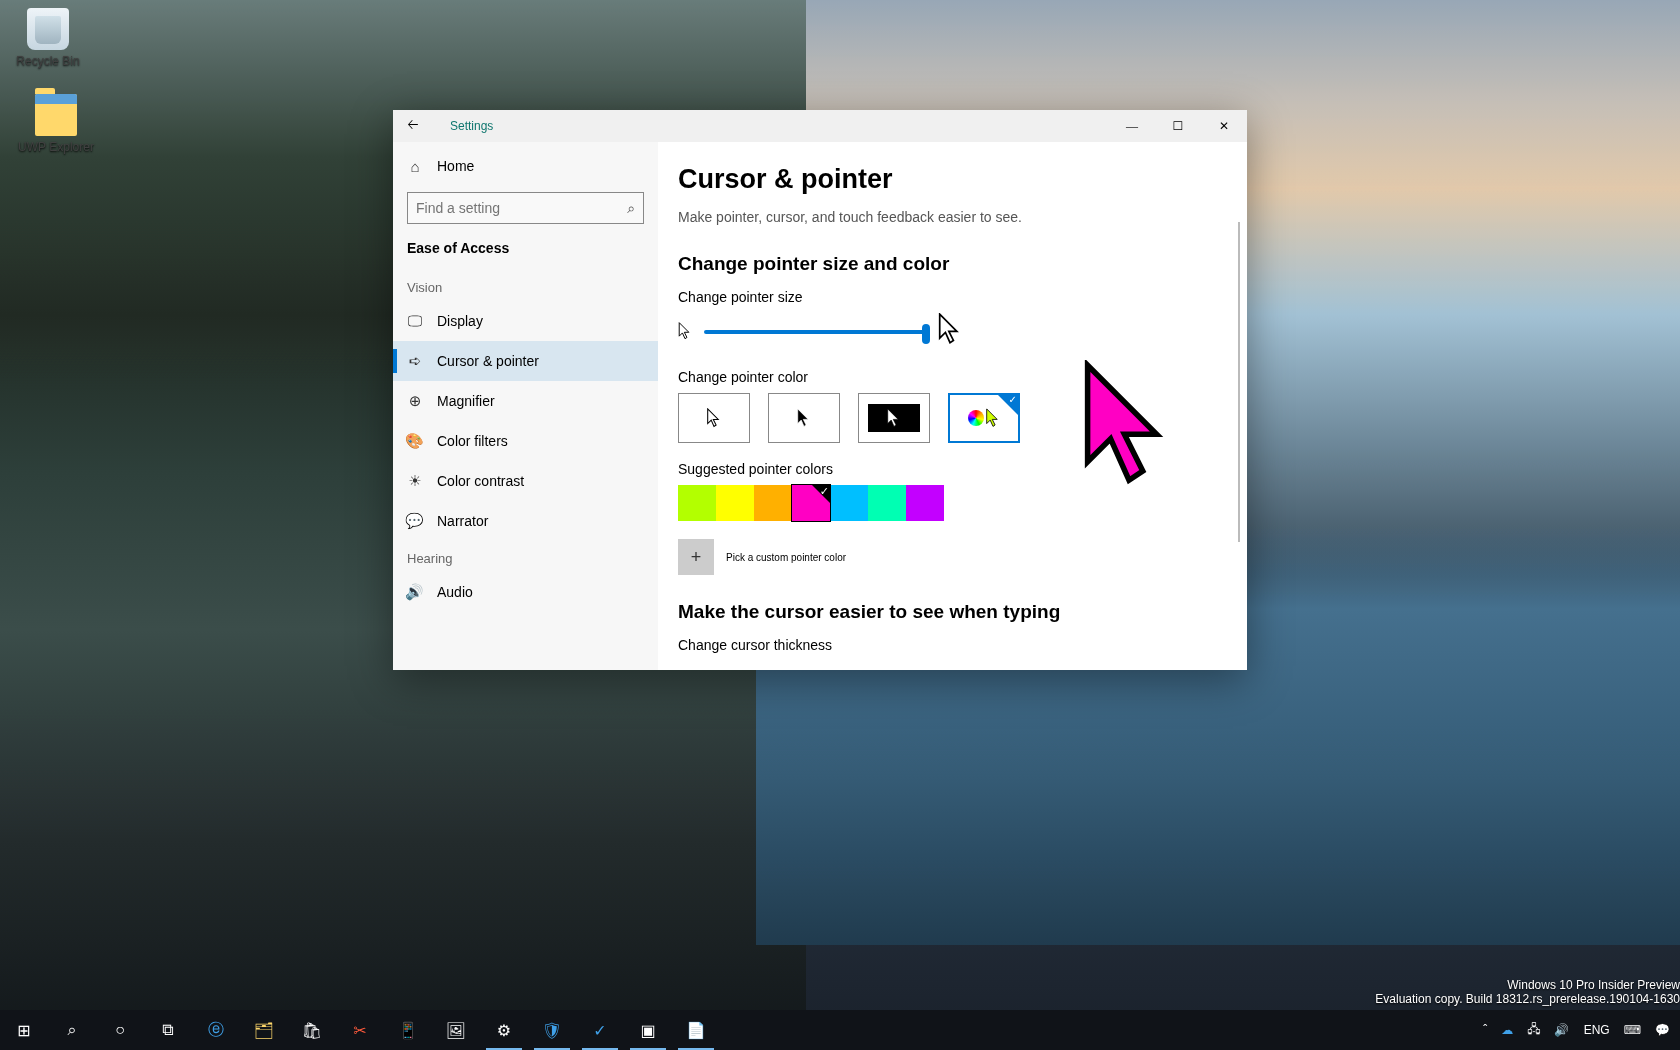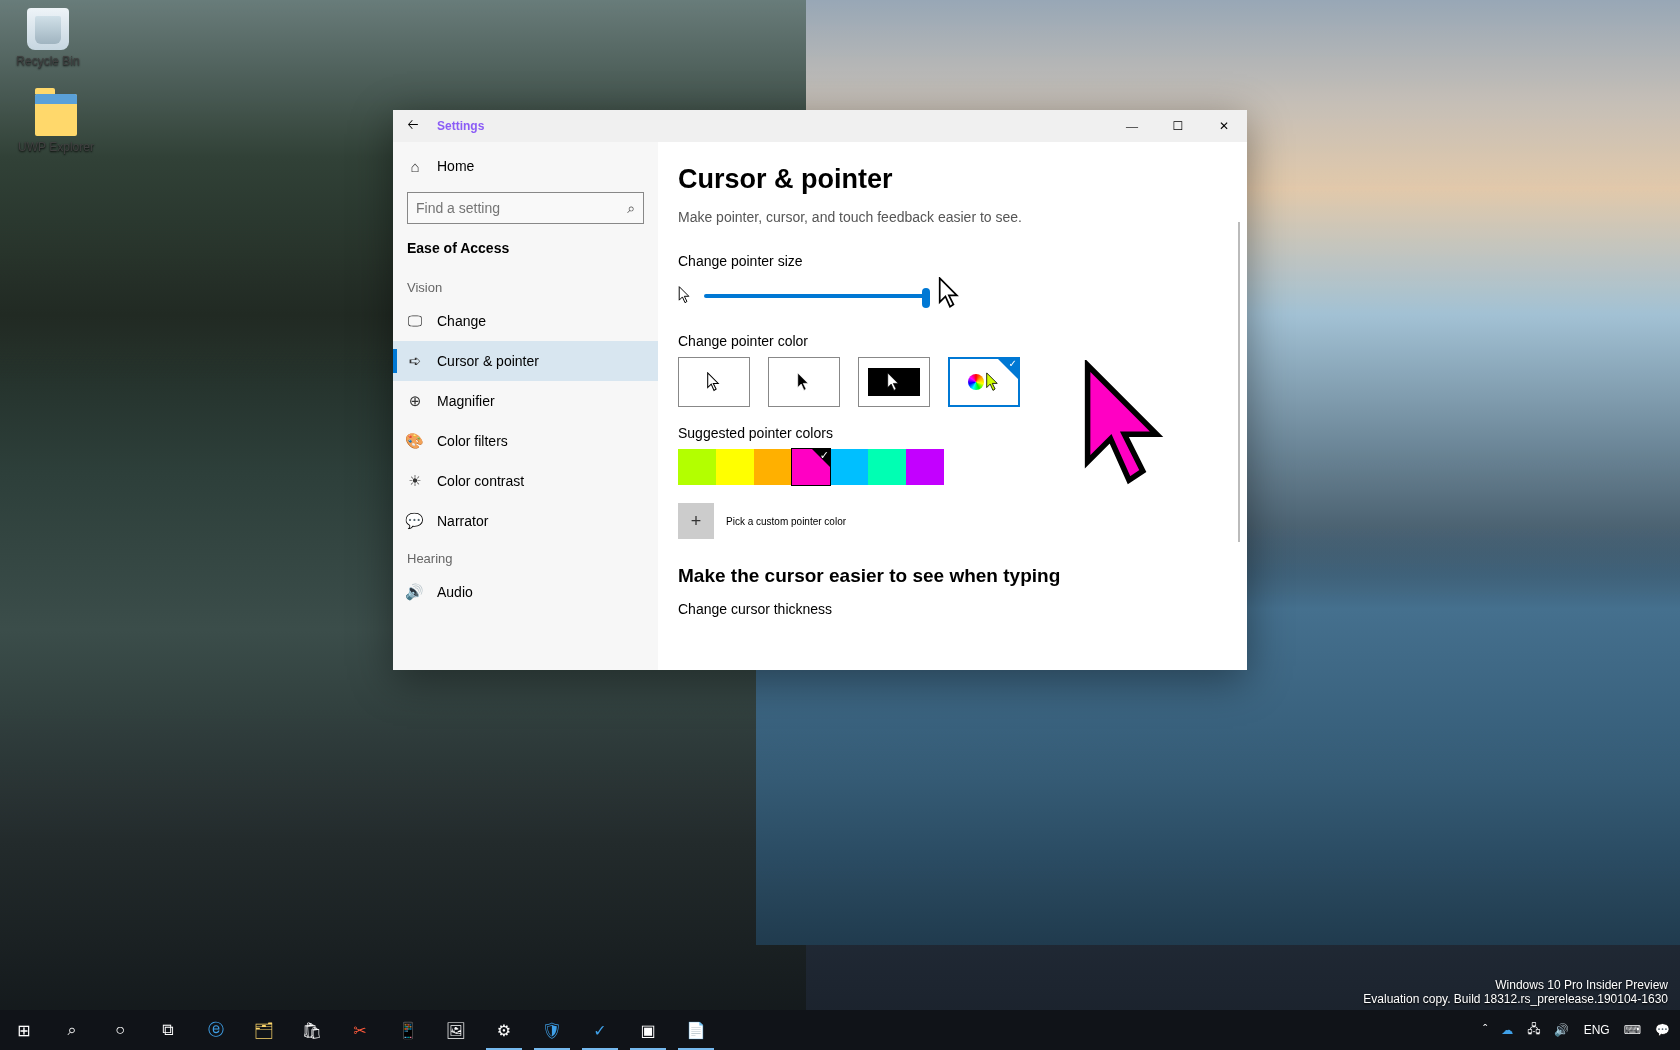--- a/index.html
+++ b/index.html
@@ -26,21 +26,21 @@
 .recycle-bin .ic::after{content:"";position:absolute;left:8px;right:8px;top:8px;bottom:6px;background:linear-gradient(180deg,#d0e0e8,#a0b4c0);border-radius:2px 2px 6px 6px;}
 .uwp-explorer { left:16px; top:94px; }
 .uwp-explorer .ic { background:#ffd86b; position:relative; border-radius:2px; }
 .uwp-explorer .ic::before{content:"";position:absolute;left:0;right:0;top:0;height:10px;background:#5aa0d8;border-radius:2px 2px 0 0;}
 .uwp-explorer .ic::after{content:"";position:absolute;left:0;top:-6px;width:20px;height:6px;background:#ffd86b;border-radius:2px 2px 0 0;}
 
 
 .window { position:absolute; left:393px; top:110px; width:854px; height:560px; background:#fff; box-shadow:0 10px 40px rgba(0,0,0,0.4); display:flex; flex-direction:column; }
 .titlebar { height:32px; display:flex; align-items:center; position:relative; background:rgba(230,230,230,0.6); }
 .titlebar .back { width:40px; text-align:center; font-size:14px; color:#000; }
-.titlebar .title { font-size:12px; color:#8b5cf6; margin-left:4px;font-weight:bold; }
+.titlebar .title { font-size:12px; color:#0f766e; margin-left:17px; }
 .win-controls { position:absolute; right:0; top:0; display:flex; }
 .win-controls div { width:46px; height:32px; display:flex; align-items:center; justify-content:center; font-size:12px; font-family:"Segoe MDL2 Assets","Segoe UI Symbol"; }
 .win-body { flex:1; display:flex; overflow:hidden; }
 
 
 .sidebar { width:265px; background:rgba(240,240,240,0.55); padding-top:4px; }
 .home-row { display:flex; align-items:center; height:40px; padding-left:14px; font-size:14px; gap:14px; }
 .searchbox { margin:6px 14px 10px; height:32px; border:1px solid #888; display:flex; align-items:center; padding:0 8px; background:rgba(255,255,255,0.3); }
 .searchbox input { flex:1; border:none; background:transparent; outline:none; font-size:14px; }
 .searchbox .mag { font-size:14px; color:#555; }
@@ -86,21 +86,21 @@
 .big-preview { position:absolute; left:425px; top:218px; }
 
 .content-scrollbar { position:absolute; right: 7px; top:80px; width:2px; height:320px; background:#bbb;}
 
 
 .taskbar { position:absolute; left:0; right:0; bottom:0; height:40px; background:#101318; display:flex; align-items:center; color:#fff; }
 .taskbar .tb-left { display:flex; align-items:center; height:100%; }
 .tb-btn { width:48px; height:40px; display:flex; align-items:center; justify-content:center; font-size:16px; position:relative;}
 .tb-btn.active::after{content:"";position:absolute;left:6px;right:6px;bottom:0;height:2px;background:#76b9ed;}
 .tb-right { margin-left:auto; display:flex; align-items:center; height:100%; font-size:12px; gap:14px; padding-right:10px;}
-.watermark { position:absolute; right:12px; bottom:44px; color:#fff; font-size:12px; text-align:right; text-shadow:0 1px 2px #000;}
+.watermark { position:absolute; right:0; bottom:44px; color:#fff; font-size:12px; text-align:right; text-shadow:0 1px 2px #000;}
 
 
 .giant-cursor { width:92px; height:130px; }
 </style>
 </head>
 <body>
 
 <div class="desktop-bg"></div>
 
 <div class="desktop-icon recycle-bin">
@@ -130,21 +130,21 @@
       </div>
       <div class="searchbox">
         <input placeholder="Find a setting" style="">
         <span class="mag">⌕</span>
       </div>
       <div class="category">Ease of Access</div>
 
       <div class="group-label">Vision</div>
       <div class="nav-item">
         <span class="nav-ic">🖵</span>
-        <span>Change</span>
+        <span>Display</span>
       </div>
       <div class="nav-item selected">
         <span class="nav-ic">➪</span>
         <span>Cursor &amp; pointer</span>
       </div>
       <div class="nav-item">
         <span class="nav-ic">⊕</span>
         <span>Magnifier</span>
       </div>
       <div class="nav-item">
@@ -164,20 +164,21 @@
       <div class="nav-item">
         <span class="nav-ic">🔊</span>
         <span>Audio</span>
       </div>
     </div>
 
     <div class="content">
       <h1>Cursor &amp; pointer</h1>
       <div class="subtitle">Make pointer, cursor, and touch feedback easier to see.</div>
 
+      <h2>Change pointer size and color</h2>
       <span class="label">Change pointer size</span>
       <div class="size-row">
         <span class="small-cursor">
           <svg width="14" height="18" viewBox="0 0 20 28">
               <path d="M1 1 L1 22 L6 17 L10 26 L13 24 L9 16 L16 16 Z" fill="#fff" stroke="#000" stroke-width="1.5"></path>
             </svg>
         </span>
         <div class="slider">
           <div class="thumb"></div>
         </div>

